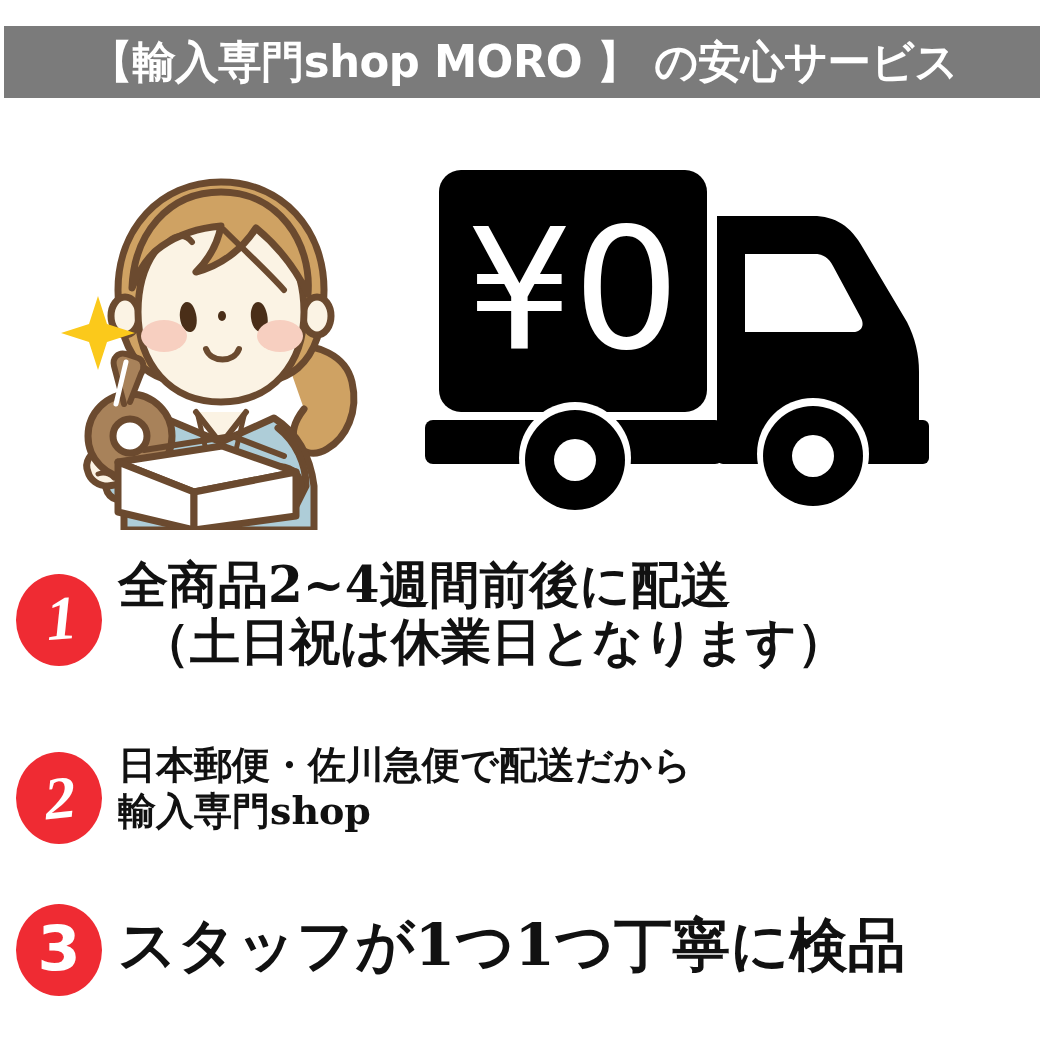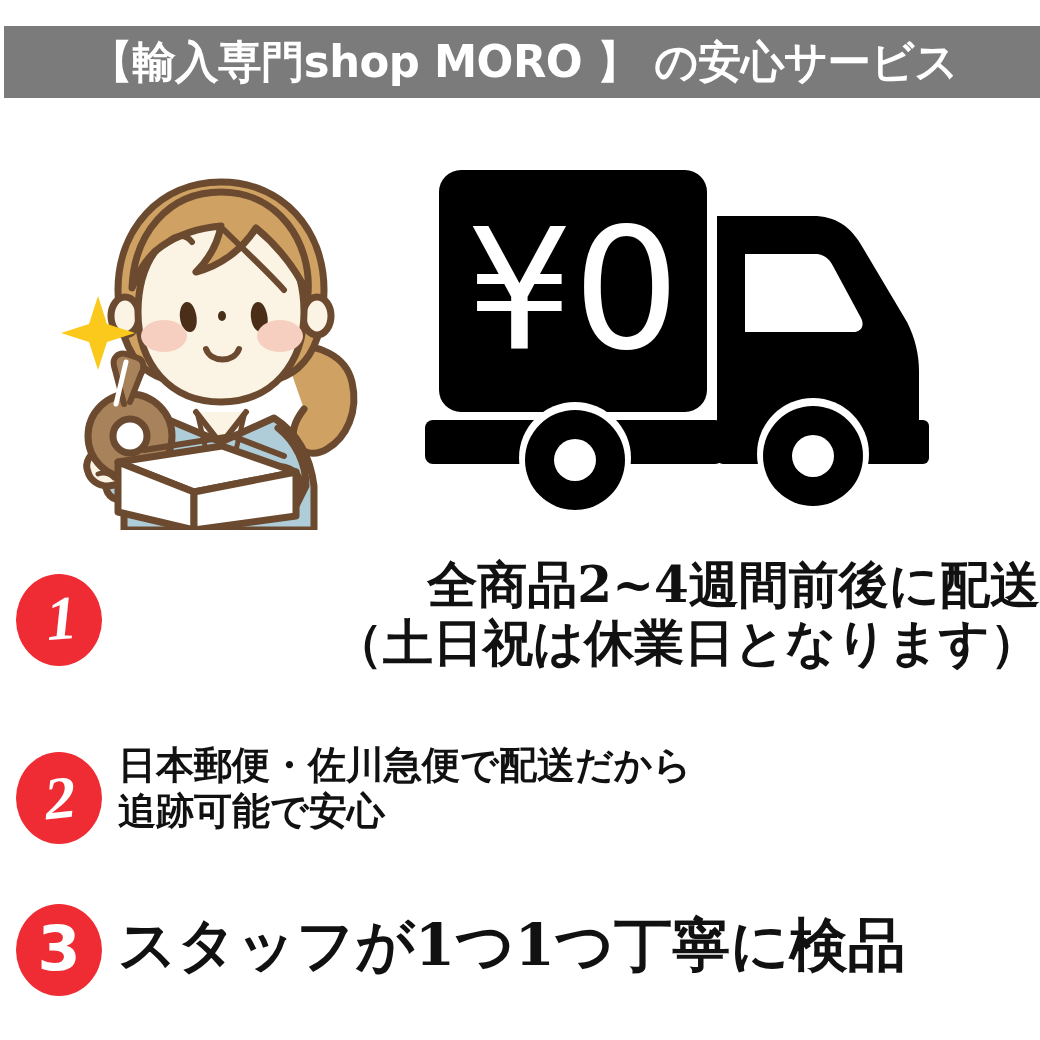--- a/index.html
+++ b/index.html
@@ -136,22 +136,22 @@
     font-weight: bold;
     font-size: 50px;
     line-height: 1.15;
     white-space: nowrap;
     letter-spacing: 0px;
   }
 
   
   #item-1 { height: 180px; }
   #item-1 .badge { margin-top: 26px; }
-  #item-1 .item-text { padding-top: 8px; text-align: right; }
-  #item-1 .line-b { padding-left: 22px; }
+  #item-1 .item-text { padding-top: 8px; }
+  #item-1 .line-b { padding-left: 22px; font-family: Liberation Serif, serif; }
 
   #item-2 { height: 152px; margin-top: 10px; }
   #item-2 .badge { margin-top: 14px; }
   #item-2 .item-text { padding-top: 4px; }
   #item-2 .item-line { font-size: 38px; line-height: 1.2; }
 
   #item-3 { height: 120px; margin-top: 8px; }
   #item-3 .badge { margin-top: 6px; }
   #item-3 .item-text { padding-top: 14px; }
   #item-3 .item-line { font-size: 58px; }
@@ -279,21 +279,21 @@
       </div>
     </div>
 
     <div class="list-item" id="item-2">
       <div class="badge">
         <div class="badge-oval"></div>
         <span class="badge-num n2">2</span>
       </div>
       <div class="item-text">
         <div class="item-line line-a">日本郵便・佐川急便で配送だから</div>
-        <div class="item-line line-b">追跡可能で安心</div>
+        <div class="item-line line-b">輸入専門shop</div>
       </div>
     </div>
 
     <div class="list-item" id="item-3">
       <div class="badge">
         <div class="badge-oval"></div>
         <span class="badge-num n3">3</span>
       </div>
       <div class="item-text">
         <div class="item-line line-a">スタッフが1つ1つ丁寧に検品</div>

